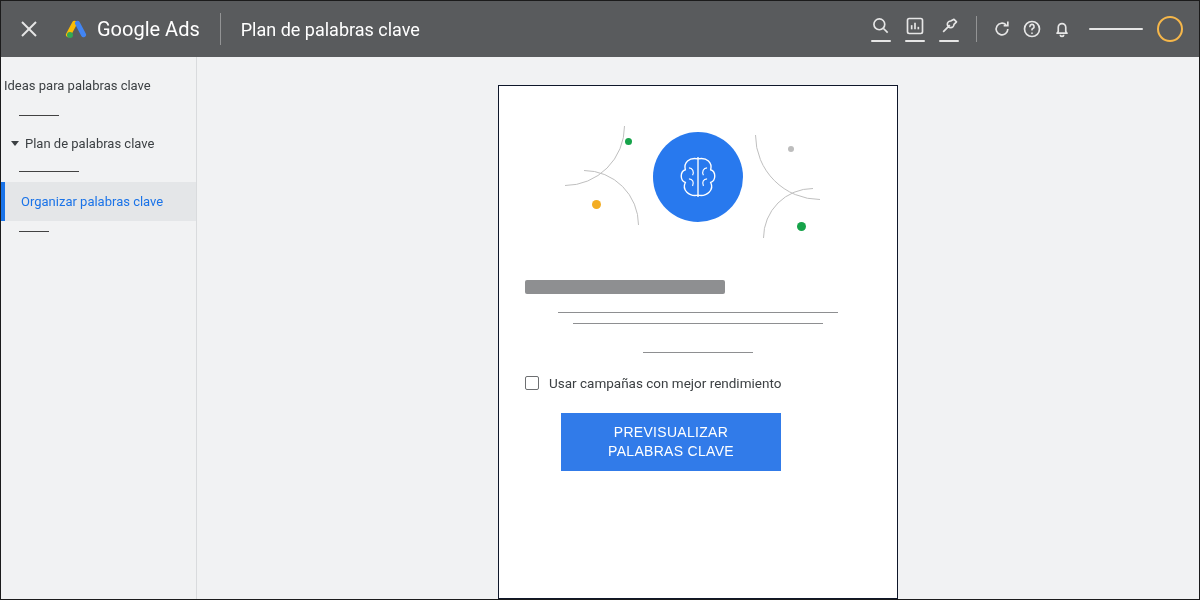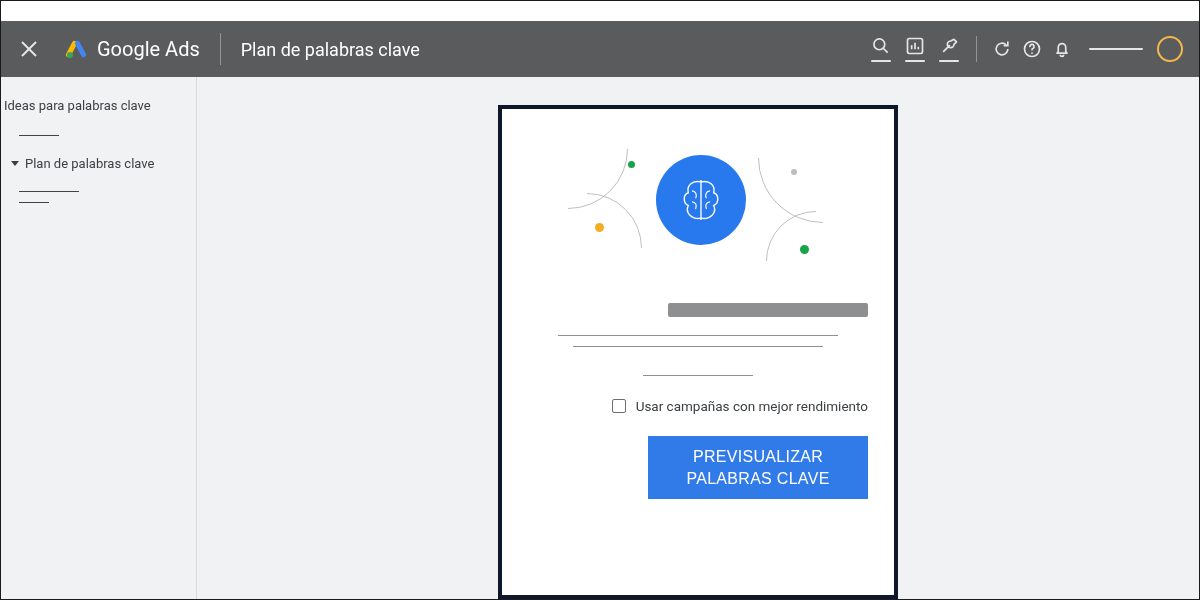--- a/index.html
+++ b/index.html
@@ -2,21 +2,21 @@
 <html><head>
 <meta charset="utf-8">
 <style>
 * { box-sizing: border-box; margin: 0; padding: 0; }
 html, body { width: 1200px; height: 600px; overflow: hidden; font-family: Roboto, "Helvetica Neue", Arial, sans-serif; background: #fff; }
 .app { display: flex; flex-direction: column; width: 100%; height: 100%; border: 1px solid #1b1b1b; }
 
 
 .header {
   height: 56px; background: #595b5d; display: flex; align-items: center;
-  padding: 0 16px; color: #fff; flex: 0 0 auto; margin-top: 20px;
+  padding: 0 16px; color: #fff; flex: 0 0 auto;
 }
 .close-btn { width: 24px; height: 24px; display: flex; align-items: center; justify-content: center; cursor: pointer; margin-right: 24px; }
 .logo-wrap { display: flex; align-items: center; gap: 10px; }
 .ads-logo { width: 22px; height: 22px; position: relative; }
 .ads-logo svg { display: block; }
 .brand { font-size: 20px; font-weight: 400; }
 .vbar { width: 1px; height: 32px; background: rgba(255,255,255,0.35); margin: 0 20px; }
 .page-title { font-size: 18px; font-weight: 400; }
 .spacer { flex: 1; }
 .hdr-icons { display: flex; align-items: center; gap: 0; }
@@ -44,22 +44,22 @@
 .side-active {
   color: #1a73e8; background: #e4e6e8; padding: 12px 16px 12px 20px; cursor: pointer; position: relative;
 }
 .side-active::before {
   content: ""; position: absolute; left: 0; top: 0; bottom: 0; width: 4px; background: #1a73e8;
 }
 
 
 .main { flex: 1; background: #f1f2f3; display: flex; justify-content: center; padding-top: 28px; }
 .card {
-  width: 400px; background: #fff; border: 4px solid #0f172a; padding: 24px 26px 28px;
-  display: flex; flex-direction: column; align-items: flex-end;
+  width: 400px; background: #fff; border: 1px solid #0f172a; padding: 24px 26px 28px;
+  display: flex; flex-direction: column; align-items: flex-start;
 }
 .illus { width: 340px; height: 150px; position: relative; margin-bottom: 20px; }
 .brain-circle {
   position: absolute; width: 90px; height: 90px; background: #2879ee; border-radius: 50%;
   left: 128px; top: 22px; display: flex; align-items: center; justify-content: center;
 }
 .dot { position: absolute; border-radius: 50%; }
 .dot.green1 { width: 7px; height: 7px; background: #16a34a; left: 100px; top: 28px; }
 .dot.orange { width: 9px; height: 9px; background: #f3ad23; left: 67px; top: 90px; }
 .dot.green2 { width: 9px; height: 9px; background: #16a34a; left: 272px; top: 112px; }
@@ -74,23 +74,24 @@
 .thin-line { height: 1px; background: #8e8f91; margin: 0 auto; }
 .thin-line.l1 { width: 280px; margin-bottom: 10px; }
 .thin-line.l2 { width: 250px; margin-bottom: 28px; }
 .thin-line.l3 { width: 110px; margin-bottom: 22px; }
 
 .cb-row { display: flex; align-items: center; gap: 10px; margin-bottom: 22px; }
 .cb { width: 14px; height: 14px; border: 1.5px solid #6d6f71; border-radius: 2px; cursor: pointer; }
 .cb-label { font-size: 13.5px; color: #3c4043; }
 
 .cta {
-  background: #317be9; color: #fff; border: none; padding: 10px 18px; font-size: 16px;
+  background: #317be9; color: #fff; border: none; padding: 10px 18px; font-size: 14px;
   font-weight: 500; letter-spacing: .3px; cursor: pointer; text-align: center; line-height: 1.35;
   width: 220px;
+  margin-left: 36px;
 }
 </style>
 </head>
 <body>
 
 <div class="app">
   <div class="header">
     <div class="close-btn">
       <svg width="18" height="18" viewBox="0 0 18 18">
         <line x1="2" y1="2" x2="16" y2="16" stroke="#e6e6e6" stroke-width="2"></line>
@@ -169,20 +170,21 @@
 
   <div class="body">
     <div class="sidebar">
       <div class="side-item">Ideas para palabras clave</div>
       <div class="side-sep"></div>
       <div class="side-parent">
         <span class="caret"></span>
         <span>Plan de palabras clave</span>
       </div>
       <div class="side-sep" style="width:60px"></div>
+      <div class="side-active">Organizar palabras clave</div>
       <div class="side-sep short"></div>
     </div>
 
     <div class="main">
       <div class="card">
         <div class="illus">
           <div class="arc a1"></div>
           <div class="arc a2"></div>
           <div class="arc a3"></div>
           <div class="arc a4"></div>

